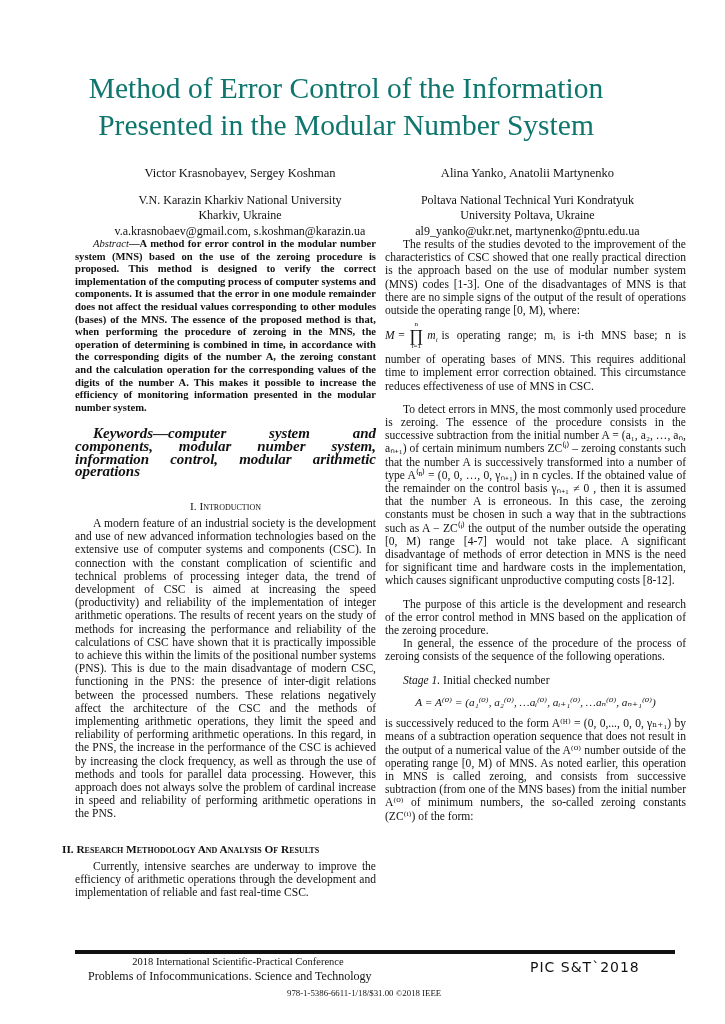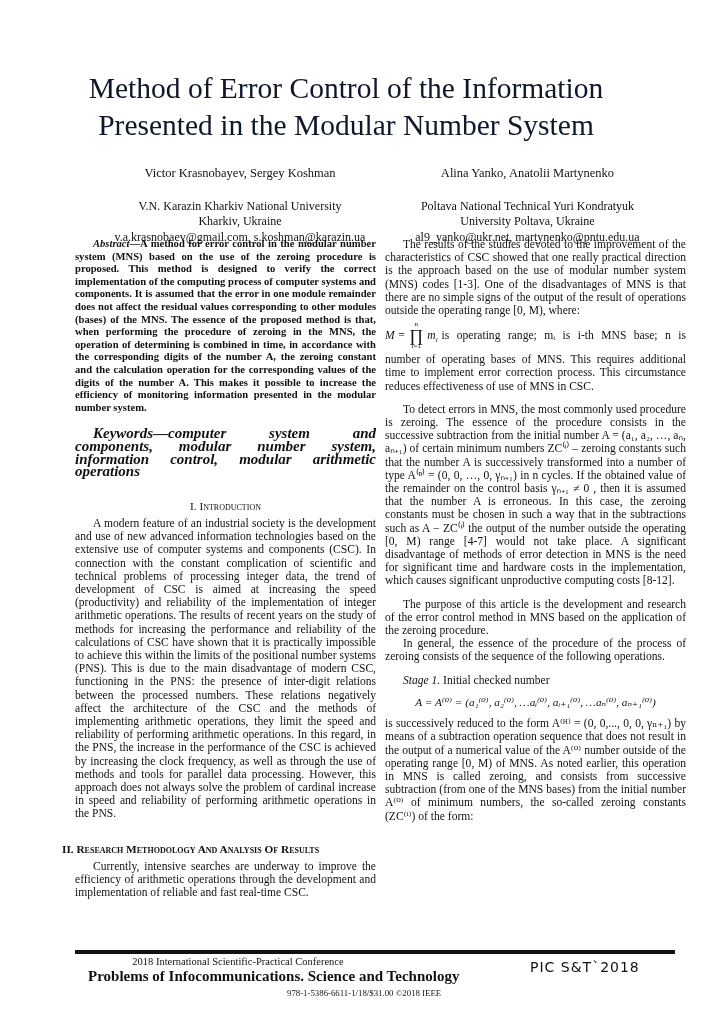--- a/index.html
+++ b/index.html
@@ -1,49 +1,49 @@
 <!DOCTYPE html>
 <html><head>
 <meta charset="utf-8">
 <style>
   * { box-sizing: border-box; margin: 0; padding: 0; }
   html, body { width: 725px; height: 1024px; background: #ffffff; overflow: hidden; }
   body { position: relative; font-family: "Liberation Serif", "DejaVu Serif", serif; color: #111; }
 
   .title {
     position: absolute; left: 0; top: 70px; width: 692px;
-    text-align: center; font-size: 29.5px; line-height: 37px; color: #0f172a;
+    text-align: center; font-size: 29.5px; line-height: 37px; color: #0f766e;
   }
   .authors { position: absolute; top: 166px; font-size: 12px; line-height: 15.5px; text-align: center; }
   .authors.left { left: 95px; width: 290px; }
   .authors.right { left: 380px; width: 295px; }
-  .authors .names { font-size: 12.5px; margin-bottom: 17px; }
+  .authors .names { font-size: 12.5px; margin-bottom: 11px; }
 
   .col { position: absolute; top: 238px; width: 301px; font-size: 11.55px; line-height: 13.2px; text-align: justify; }
   .col.left { left: 75px; }
   .col.right { left: 385px; }
 
   p { text-indent: 18px; }
   .abstract { font-weight: bold; font-size: 10.6px; line-height: 12.6px; }
-  .abstract i, .kw i { font-weight: bold; }
+  .abstract i, .kw i { font-weight: normal; }
   .kw { font-weight: bold; font-style: italic; font-size: 15px; line-height: 12.6px; margin-top: 13px; }
   .sec { text-align: center; font-size: 11.3px; margin: 22px 0 4px; text-indent: 0; font-variant: small-caps; letter-spacing: 0; }
   .sec.nowrap { white-space: nowrap; margin-left: -13px; margin-right: -5px; text-align: left; font-weight: bold; }
   .gap { margin-top: 10px; font-family: Liberation Serif, serif; }
   .math { font-style: italic; }
   .eq-block { text-align: center; text-indent: 0; margin: 9px 0 8px; font-size: 11.3px; }
   .eqline { text-indent: 0; display: flex; align-items: center; gap: 4px; margin: 4px 0 3px; }
   .prod { display: inline-flex; flex-direction: column; align-items: center; font-size: 7px; line-height: 7px; }
   .prod span.big { font-size: 17px; line-height: 15px; font-style: normal; }
   sup, sub { font-size: 7px; line-height: 0; }
 
   .footer-bar { position: absolute; left: 75px; top: 950px; width: 600px; height: 4px; background: #111; }
   .footer-conf { position: absolute; left: 88px; top: 955px; width: 300px; }
   .footer-conf .l1 { font-size: 10.5px; text-align: center; width: 300px; line-height: 13px; }
-  .footer-conf .l2 { font-size: 15px; font-weight: bold; line-height: 16px; white-space: nowrap; }
+  .footer-conf .l2 { font-size: 12px; font-weight: normal; line-height: 16px; white-space: nowrap; }
   .footer-isbn { position: absolute; left: 287px; top: 988px; font-size: 8.8px; white-space: nowrap; }
   .footer-logo { position: absolute; left: 530px; top: 959px; font-family: "DejaVu Sans", sans-serif; font-weight: normal; font-size: 14px; letter-spacing: 1px; white-space: nowrap; }
 </style>
 </head>
 <body>
 
 <div class="title">
   <div>Method of Error Control of the Information</div>
   <div>Presented in the Modular Number System</div>
 </div>
@@ -78,21 +78,21 @@
   <div class="eqline">
     <span class="math">M =</span>
     <span class="prod">
       <span>n</span>
       <span class="big">∏</span>
       <span>i=1</span>
     </span>
     <span class="math"><span>m</span><sub>i</sub></span>
     <span style="flex:1; text-align:justify; text-align-last: justify;">is operating range; mᵢ is i-th MNS base; n is</span>
   </div>
-  <p style="text-indent:0">number of operating bases of MNS. This requires additional time to implement error correction process. This circumstance reduces effectiveness of use of MNS in CSC.</p>
+  <p style="text-indent:0">number of operating bases of MNS. This requires additional time to implement error correction obtained. This circumstance reduces effectiveness of use of MNS in CSC.</p>
   <p class="gap">To detect errors in MNS, the most commonly used procedure is zeroing. The essence of the procedure consists in the successive subtraction from the initial number A = (a₁, a₂, …, aₙ, aₙ₊₁) of certain minimum numbers ZC⁽ⁱ⁾ – zeroing constants such that the number A is successively transformed into a number of type A⁽ⁿ⁾ = (0, 0, …, 0, γₙ₊₁) in n cycles. If the obtained value of the remainder on the control basis γₙ₊₁ ≠ 0 , then it is assumed that the number A is erroneous. In this case, the zeroing constants must be chosen in such a way that in the subtractions such as A − ZC⁽ⁱ⁾ the output of the number outside the operating [0, M) range [4-7] would not take place. A significant disadvantage of methods of error detection in MNS is the need for significant time and hardware costs in the implementation, which causes significant unproductive computing costs [8-12].</p>
   <p class="gap">The purpose of this article is the development and research of the error control method in MNS based on the application of the zeroing procedure.</p>
 
   <p>In general, the essence of the procedure of the process of zeroing consists of the sequence of the following operations.</p>
   <p class="gap"><i>Stage 1.</i><span> Initial checked number</span></p>
   <div class="eq-block math">A = A⁽⁰⁾ = (a₁⁽⁰⁾, a₂⁽⁰⁾, …aᵢ⁽⁰⁾, aᵢ₊₁⁽⁰⁾, …aₙ⁽⁰⁾, aₙ₊₁⁽⁰⁾)</div>
   <p style="text-indent:0">is successively reduced to the form A⁽ᴴ⁾ = (0, 0,..., 0, 0, γₙ₊₁) by means of a subtraction operation sequence that does not result in the output of a numerical value of the A⁽⁰⁾ number outside of the operating range [0, M) of MNS. As noted earlier, this operation in MNS is called zeroing, and consists from successive subtraction (from one of the MNS bases) from the initial number A⁽⁰⁾ of minimum numbers, the so-called zeroing constants (ZC⁽ⁱ⁾) of the form:</p>
 </div>
 
 <div class="footer-bar"></div>

